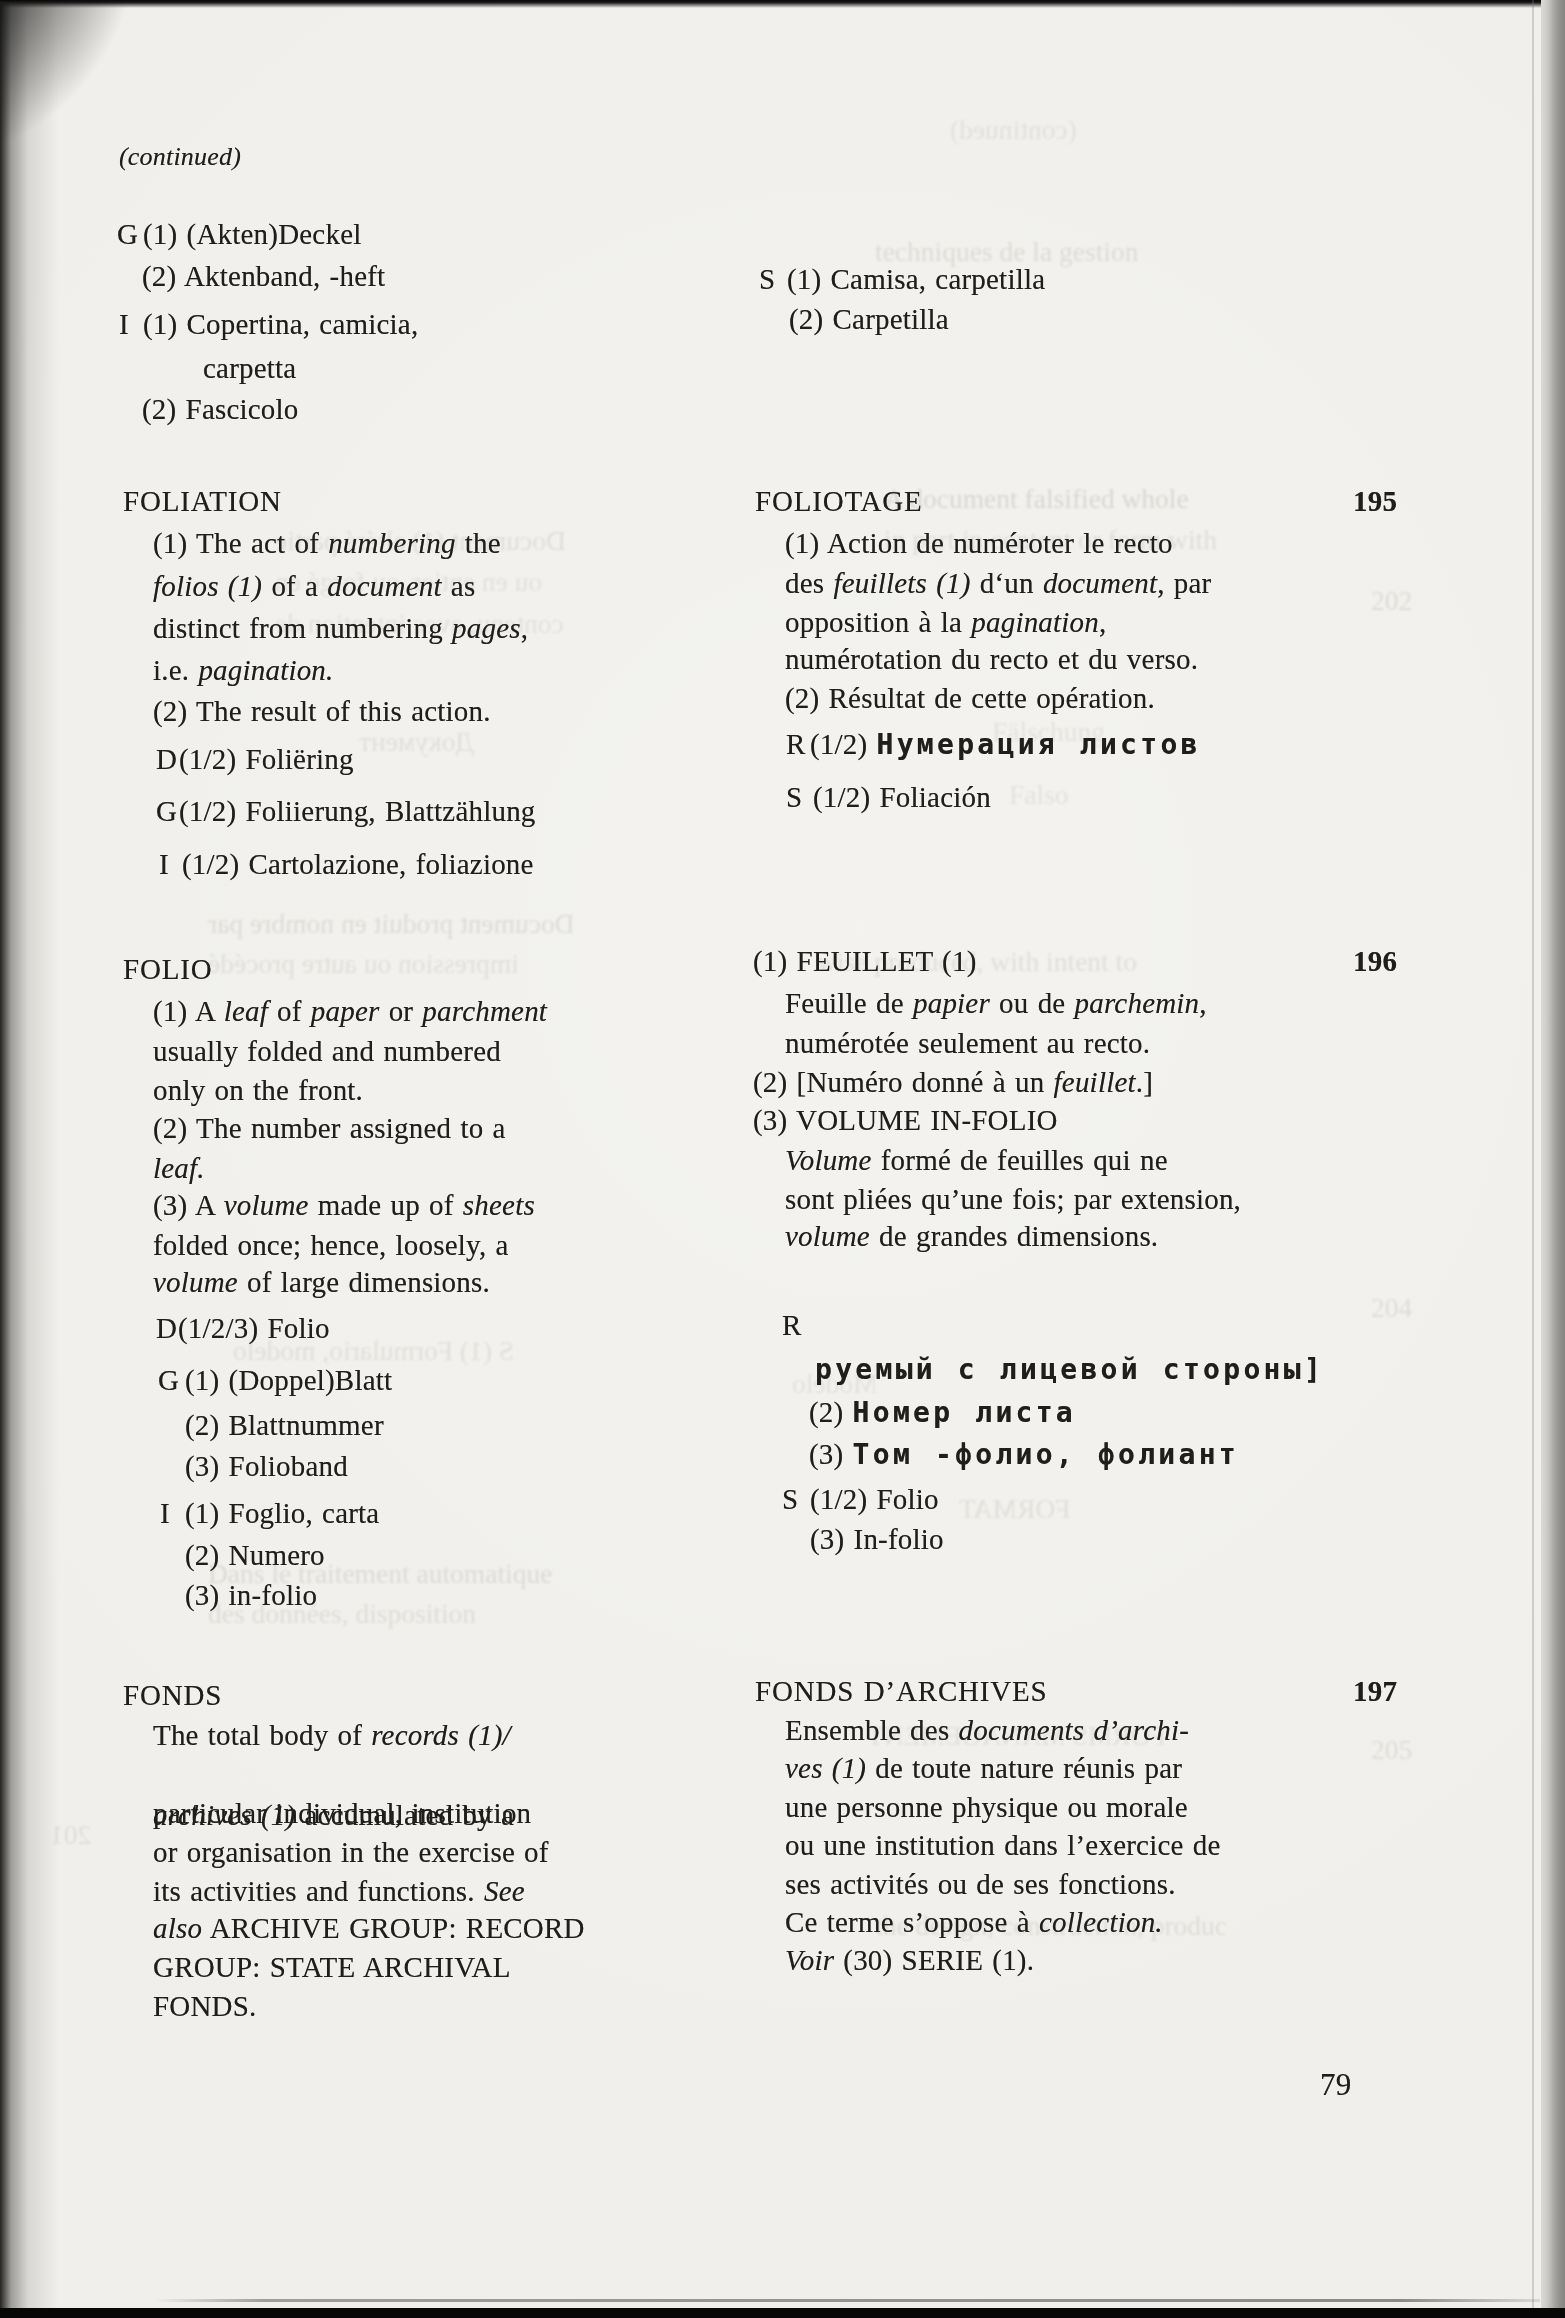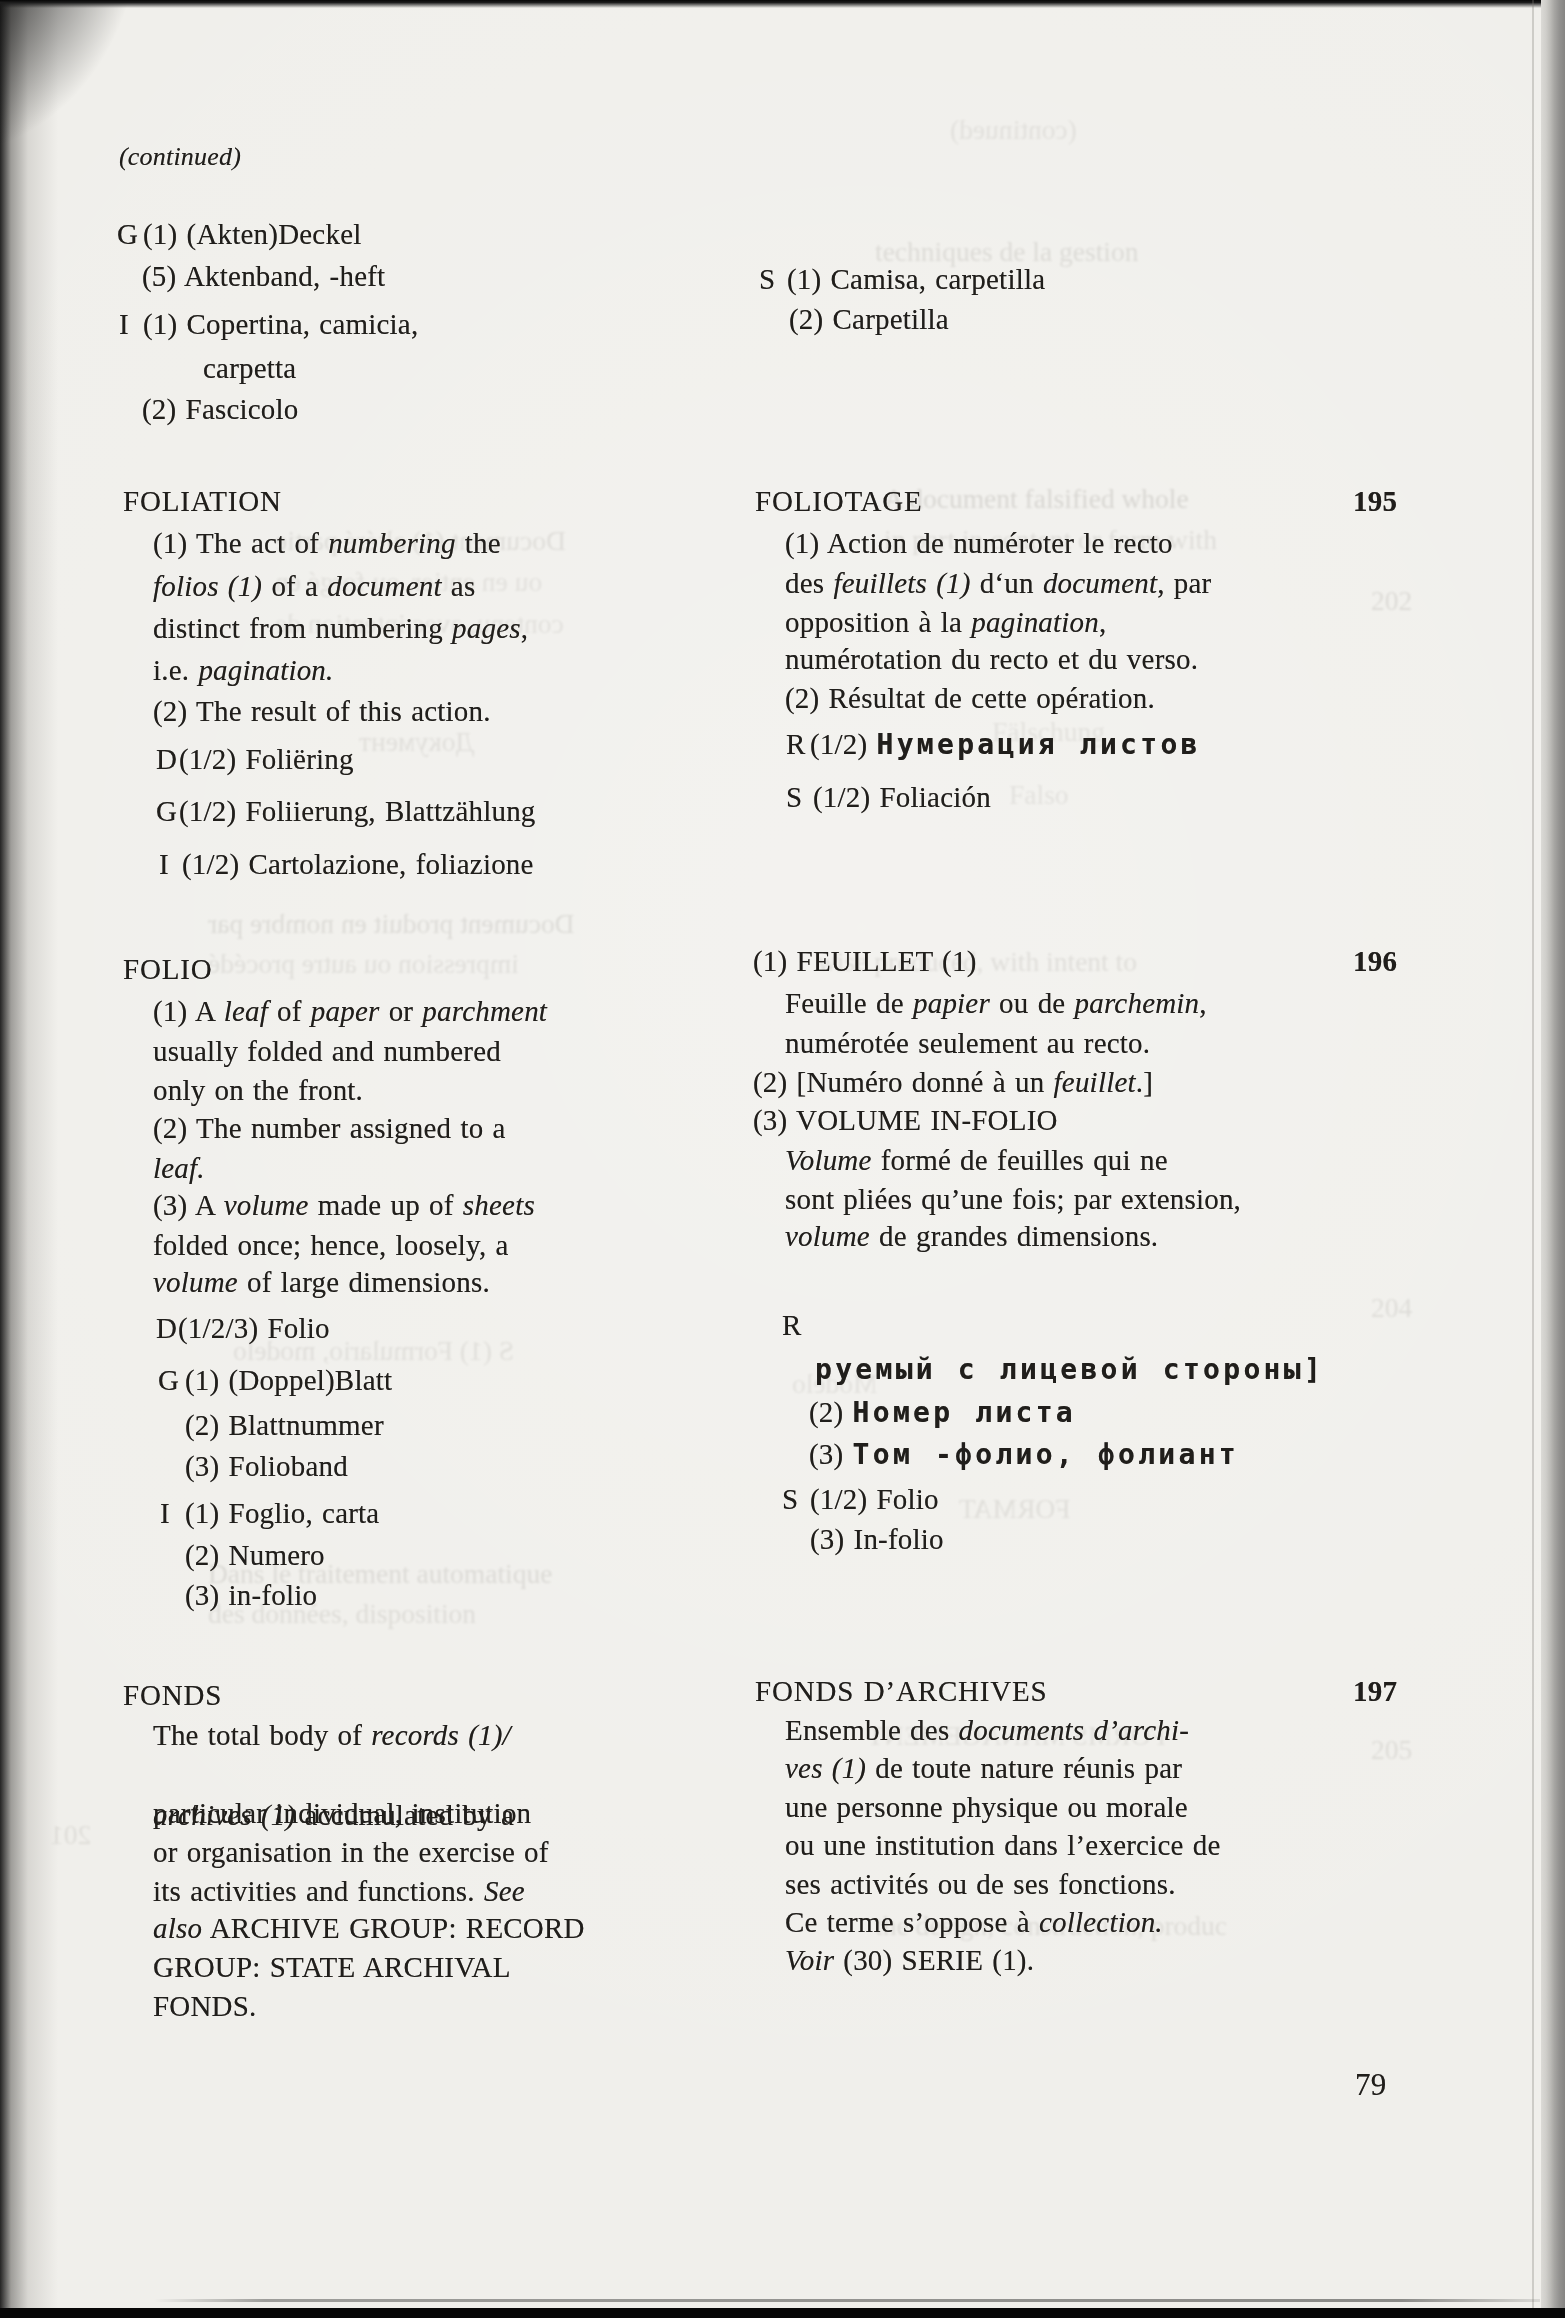--- a/index.html
+++ b/index.html
@@ -39,21 +39,21 @@
   .edge-bottom{position:absolute; left:0; bottom:0; width:100%; height:11px; background:#070707;}
 </style>
 </head>
 <body>
 
 <div class="scan">
   <div class="sheen"></div>
   <div id="text-layer">
       <div class="line" style="top: 138px; font-size: 26px;"><span class="part" style="left: 119px;"><span class="seg-i">(continued)</span></span></div>
       <div class="line" style="top: 215px;"><span class="part" style="left: 117px;"><span>G</span></span><span class="part" style="left: 143px;"><span>(1) (Akten)Deckel</span></span></div>
-      <div class="line" style="top: 257px;"><span class="part" style="left: 142px;"><span>(5) Aktenband, -heft</span></span></div>
+      <div class="line" style="top: 257px;"><span class="part" style="left: 142px;"><span>(2) Aktenband, -heft</span></span></div>
       <div class="line" style="top: 305px;"><span class="part" style="left: 119px;"><span>I</span></span><span class="part" style="left: 143px;"><span>(1) Copertina, camicia,</span></span></div>
       <div class="line" style="top: 349px;"><span class="part" style="left: 203px;"><span>carpetta</span></span></div>
       <div class="line" style="top: 390px;"><span class="part" style="left: 142px;"><span>(2) Fascicolo</span></span></div>
       <div class="line" style="top: 482px;"><span class="part k-head" style="left: 123px;"><span>FOLIATION</span></span></div>
       <div class="line" style="top: 524px;"><span class="part" style="left: 153px;"><span>(1) The act of </span><span class="seg-i">numbering</span><span> the</span></span></div>
       <div class="line" style="top: 567px;"><span class="part" style="left: 153px;"><span class="seg-i">folios (1)</span><span> of a </span><span class="seg-i">document</span><span> as</span></span></div>
       <div class="line" style="top: 609px;"><span class="part" style="left: 153px;"><span>distinct from numbering </span><span class="seg-i">pages</span><span>,</span></span></div>
       <div class="line" style="top: 651px;"><span class="part" style="left: 153px;"><span>i.e. </span><span class="seg-i">pagination.</span></span></div>
       <div class="line" style="top: 692px;"><span class="part" style="left: 153px;"><span>(2) The result of this action.</span></span></div>
       <div class="line" style="top: 740px;"><span class="part" style="left: 156px;"><span>D</span></span><span class="part" style="left: 179px;"><span>(1/2) Foliëring</span></span></div>
@@ -109,21 +109,21 @@
       <div class="line" style="top: 1480px;"><span class="part" style="left: 782px;"><span>S</span></span><span class="part" style="left: 810px;"><span>(1/2) Folio</span></span></div>
       <div class="line" style="top: 1520px;"><span class="part" style="left: 810px;"><span>(3) In-folio</span></span></div>
       <div class="line" style="top: 1672px;"><span class="part k-head" style="left: 755px;"><span>FONDS D’ARCHIVES</span></span><span class="part k-ref" style="left: 1353px;"><span class="seg-b">197</span></span></div>
       <div class="line" style="top: 1711px;"><span class="part" style="left: 785px;"><span>Ensemble des </span><span class="seg-i">documents d’archi-</span></span></div>
       <div class="line" style="top: 1749px;"><span class="part" style="left: 785px;"><span class="seg-i">ves (1)</span><span> de toute nature réunis par</span></span></div>
       <div class="line" style="top: 1788px;"><span class="part" style="left: 785px;"><span>une personne physique ou morale</span></span></div>
       <div class="line" style="top: 1826px;"><span class="part" style="left: 785px;"><span>ou une institution dans l’exercice de</span></span></div>
       <div class="line" style="top: 1865px;"><span class="part" style="left: 785px;"><span>ses activités ou de ses fonctions.</span></span></div>
       <div class="line" style="top: 1903px;"><span class="part" style="left: 785px;"><span>Ce terme s’oppose à </span><span class="seg-i">collection.</span></span></div>
       <div class="line" style="top: 1941px;"><span class="part" style="left: 785px;"><span class="seg-i">Voir</span><span> (30) SERIE (1).</span></span></div>
-      <div class="line" style="top: 2066px;"><span class="part k-pagenum" style="left: 1355px; text-align: right;"><span>79</span></span></div>
+      <div class="line" style="top: 2066px;"><span class="part k-pagenum" style="left: 1320px; text-align: right;"><span>79</span></span></div>
       <div class="ghost mir" style="left: 950px; top: 113px; opacity: 0.09;">(continued)</div>
       <div class="ghost" style="left: 875px; top: 235px; opacity: 0.12;">techniques de la gestion</div>
       <div class="ghost" style="left: 884px; top: 482px; opacity: 0.15;">A document falsified whole</div>
       <div class="ghost" style="left: 884px; top: 523px; opacity: 0.11;">in part in content or form with</div>
       <div class="ghost mir" style="left: 275px; top: 524px; opacity: 0.11;">Document (1) altéré partie</div>
       <div class="ghost mir" style="left: 275px; top: 565px; opacity: 0.09;">ou en entier, ou forgé en</div>
       <div class="ghost mir" style="left: 275px; top: 607px; opacity: 0.09;">contenu, avec intention de</div>
       <div class="ghost mir" style="left: 359px; top: 725px; opacity: 0.1;">Документ</div>
       <div class="ghost" style="left: 992px; top: 715px; opacity: 0.09;">Fälschung</div>
       <div class="ghost" style="left: 1009px; top: 778px; opacity: 0.09;">Falso</div>

